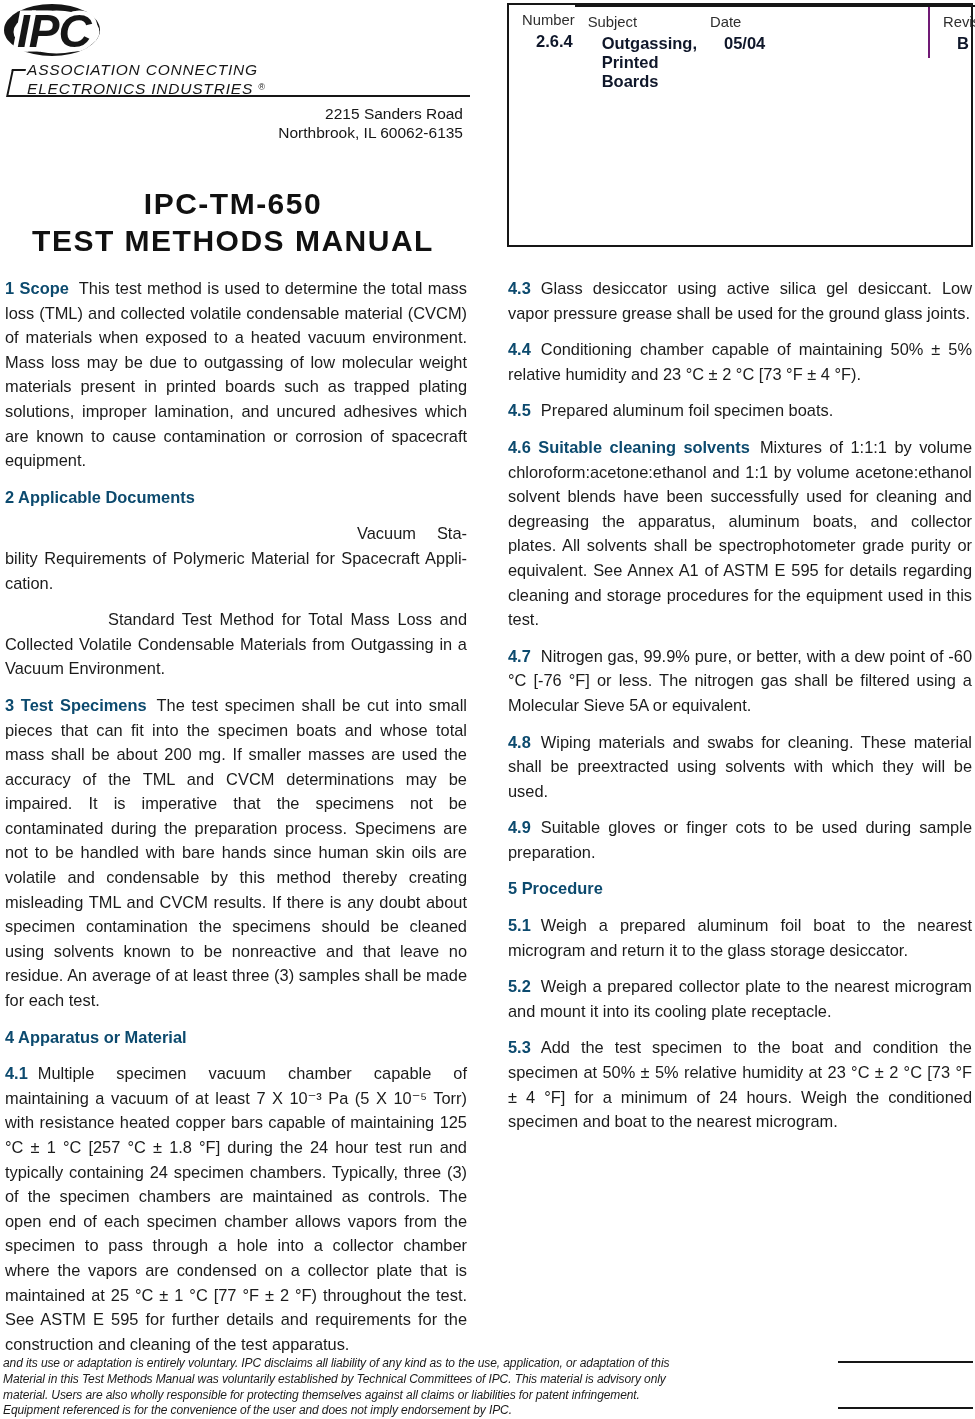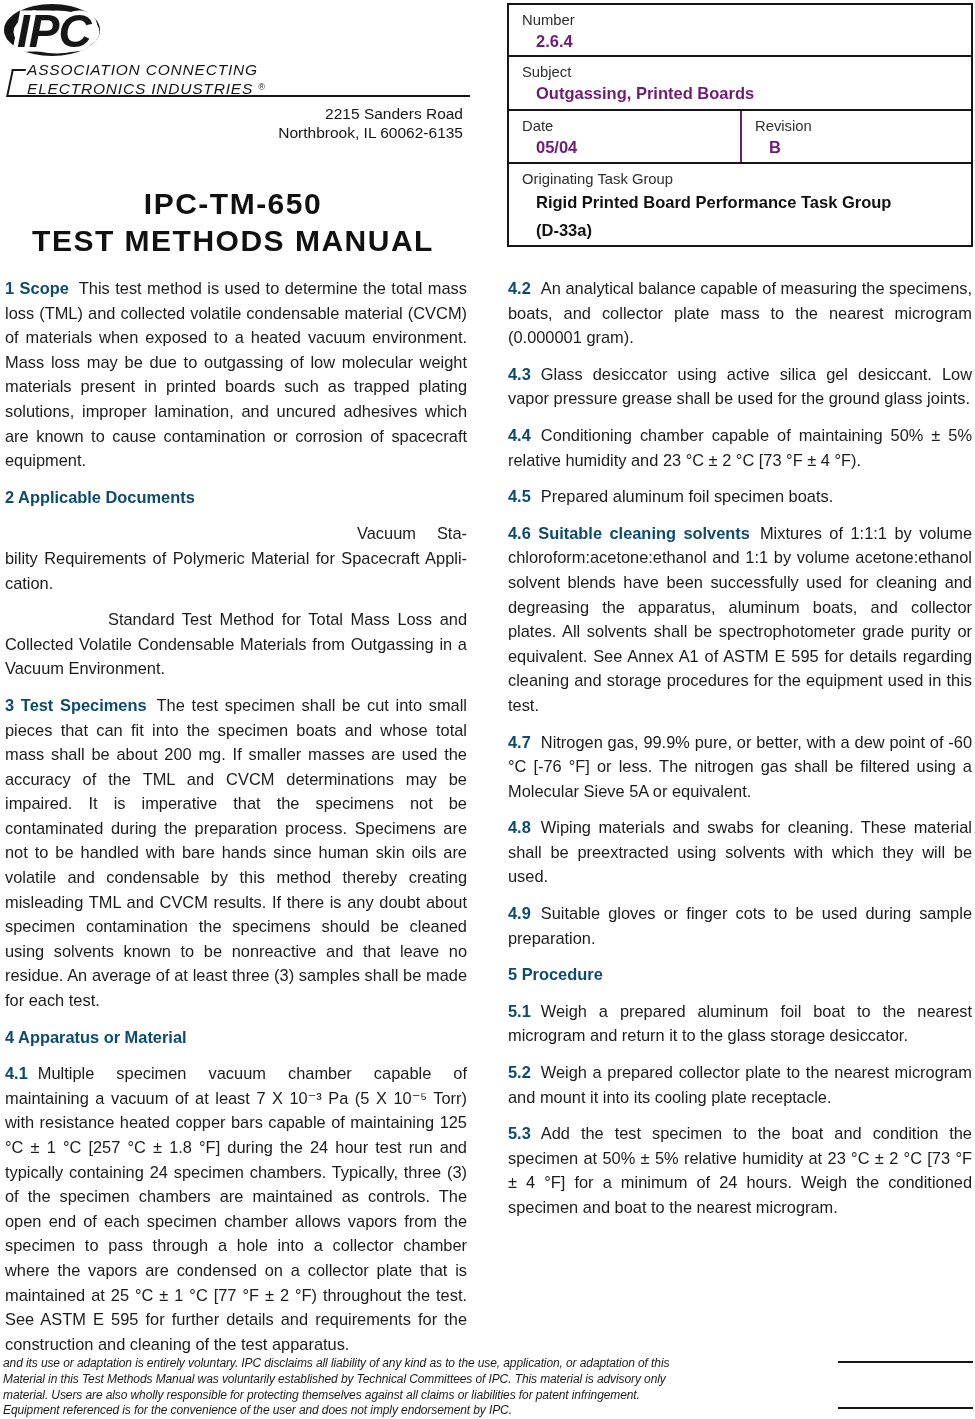--- a/index.html
+++ b/index.html
@@ -23,31 +23,31 @@
   .address { position:absolute; left:0; top:104px; width:463px; text-align:right;
            font-size:15.5px; line-height:19px; color:#161616; }
 
   .doc-title { position:absolute; left:0; top:185px; width:466px; text-align:center;
            font-weight:700; font-size:30px; line-height:37px; letter-spacing:1.5px;
            color:#111; }
 
   
   .info-table { position:absolute; left:507px; top:3px; width:466px; height:244px;
            border:2px solid #161616; box-sizing:border-box; display:flex;
-           flex-direction:column; }
+           flex-direction:row; }
   .it-row { box-sizing:border-box; border-top:2px solid #161616; }
   .it-row:first-child { border-top:none; }
   .it-r1 { height:50px; }
   .it-r2 { height:54px; }
   .it-r3 { height:53px; display:flex; }
   .it-r4 { flex:1; }
   .it-cell-date { flex:0 0 233px; box-sizing:border-box; border-right:2px solid #701a75; }
   .it-cell-rev  { flex:1; }
   .it-label { font-size:14.8px; color:#2e2e2e; padding:7px 0 0 13px; }
-  .it-value { font-weight:700; font-size:16.5px; padding:4px 0 0 27px; color:#701a75; }
+  .it-value { font-weight:700; font-size:16.5px; padding:4px 0 0 27px; color:#0f172a; }
   .it-value2 { font-weight:700; font-size:16.5px; padding:2px 14px 0 27px;
            line-height:26px; color:#111; }
 
   
   .col { position:absolute; top:276px; font-size:16.4px; line-height:24.6px;
          text-align:justify; color:#1b1b1b; }
   .col-left  { left:5px;  width:462px; }
   .col-right { left:508px; width:464px; }
   .para { margin:0 0 12px 0; }
   .run-in { font-weight:700; padding-right:10px; color:#0c4a6e; }
@@ -121,21 +121,20 @@
     <p class="para"><span class="run-in">1  Scope</span><span>This test method is used to determine the total mass loss (TML) and collected volatile condensable material (CVCM) of materials when exposed to a heated vacuum environment. Mass loss may be due to outgassing of low molecular weight materials present in printed boards such as trapped plating solutions, improper lamination, and uncured adhesives which are known to cause contamination or corrosion of spacecraft equipment.</span></p>
     <p class="para"><span class="run-in">2  Applicable Documents</span></p>
     <p class="para"><span class="spacer indent-wide"></span><span>Vacuum Sta­bility Requirements of Polymeric Material for Spacecraft Appli­cation.</span></p>
     <p class="para"><span class="spacer indent-med"></span><span>Standard Test Method for Total Mass Loss and Collected Volatile Condensable Materials from Outgassing in a Vacuum Environment.</span></p>
     <p class="para"><span class="run-in">3  Test Specimens</span><span>The test specimen shall be cut into small pieces that can fit into the specimen boats and whose total mass shall be about 200 mg. If smaller masses are used the accuracy of the TML and CVCM determinations may be impaired. It is imperative that the specimens not be contaminated during the preparation process. Specimens are not to be handled with bare hands since human skin oils are volatile and condensable by this method thereby creating misleading TML and CVCM results. If there is any doubt about specimen contamination the specimens should be cleaned using solvents known to be nonreactive and that leave no residue. An average of at least three (3) samples shall be made for each test.</span></p>
     <p class="para"><span class="run-in">4  Apparatus or Material</span></p>
     <p class="para"><span class="run-in">4.1</span><span>Multiple specimen vacuum chamber capable of maintaining a vacuum of at least 7 X 10⁻³ Pa (5 X 10⁻⁵ Torr) with resistance heated copper bars capable of maintaining 125 °C ± 1 °C [257 °C ± 1.8 °F] during the 24 hour test run and typically containing 24 specimen chambers. Typically, three (3) of the specimen chambers are maintained as controls. The open end of each specimen chamber allows vapors from the specimen to pass through a hole into a collector chamber where the vapors are condensed on a collector plate that is maintained at 25 °C ± 1 °C [77 °F ± 2 °F) throughout the test. See ASTM E 595 for further details and requirements for the construction and cleaning of the test apparatus.</span></p>
   </div>
 
   <div class="col col-right">
-    <p class="para"><span class="run-in">4.2</span><span>An analytical balance capable of measuring the specimens, boats, and collector plate mass to the nearest microgram (0.000001 gram).</span></p>
     <p class="para"><span class="run-in">4.3</span><span>Glass desiccator using active silica gel desiccant. Low vapor pressure grease shall be used for the ground glass joints.</span></p>
     <p class="para"><span class="run-in">4.4</span><span>Conditioning chamber capable of maintaining 50% ± 5% relative humidity and 23 °C ± 2 °C [73 °F ± 4 °F).</span></p>
     <p class="para"><span class="run-in">4.5</span><span>Prepared aluminum foil specimen boats.</span></p>
     <p class="para"><span class="run-in">4.6  Suitable cleaning solvents</span><span>Mixtures of 1:1:1 by volume chloroform:acetone:ethanol and 1:1 by volume acetone:ethanol solvent blends have been successfully used for cleaning and degreasing the apparatus, aluminum boats, and collector plates. All solvents shall be spectrophotometer grade purity or equivalent. See Annex A1 of ASTM E 595 for details regarding cleaning and storage procedures for the equipment used in this test.</span></p>
     <p class="para"><span class="run-in">4.7</span><span>Nitrogen gas, 99.9% pure, or better, with a dew point of -60 °C [-76 °F] or less. The nitrogen gas shall be filtered using a Molecular Sieve 5A or equivalent.</span></p>
     <p class="para"><span class="run-in">4.8</span><span>Wiping materials and swabs for cleaning. These material shall be preextracted using solvents with which they will be used.</span></p>
     <p class="para"><span class="run-in">4.9</span><span>Suitable gloves or finger cots to be used during sample preparation.</span></p>
     <p class="para"><span class="run-in">5  Procedure</span></p>
     <p class="para"><span class="run-in">5.1</span><span>Weigh a prepared aluminum foil boat to the nearest microgram and return it to the glass storage desiccator.</span></p>
     <p class="para"><span class="run-in">5.2</span><span>Weigh a prepared collector plate to the nearest microgram and mount it into its cooling plate receptacle.</span></p>

